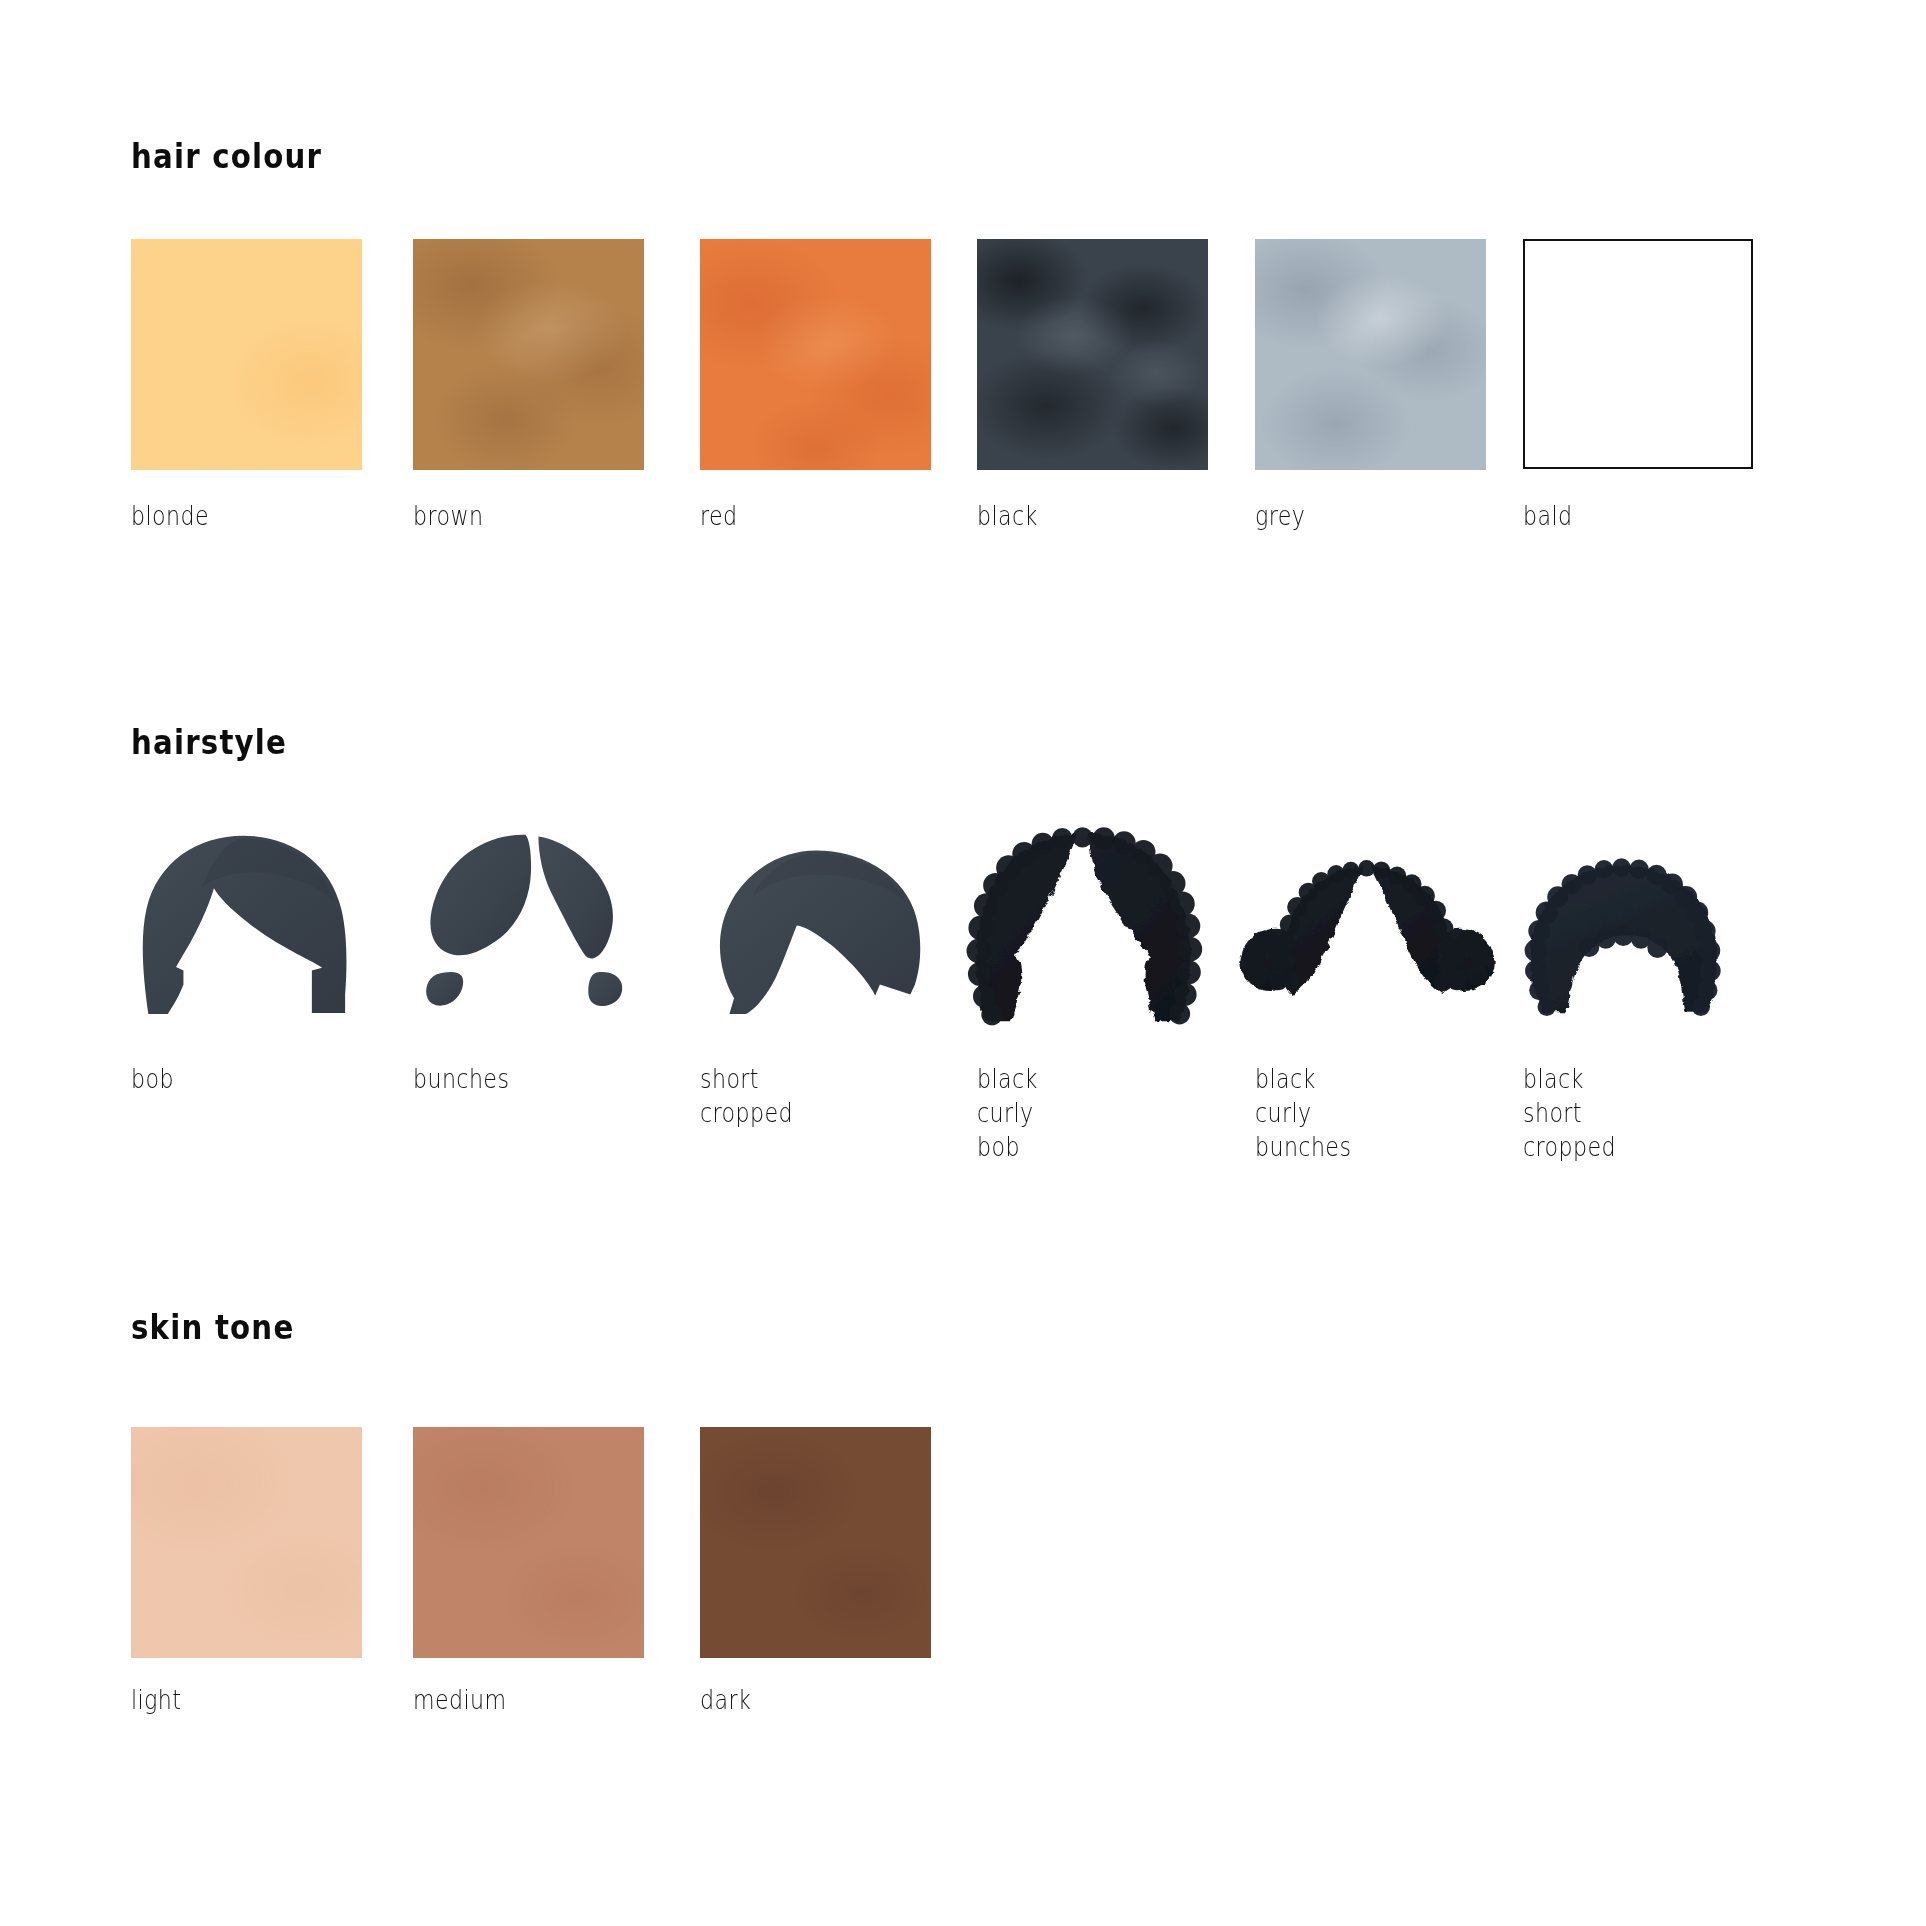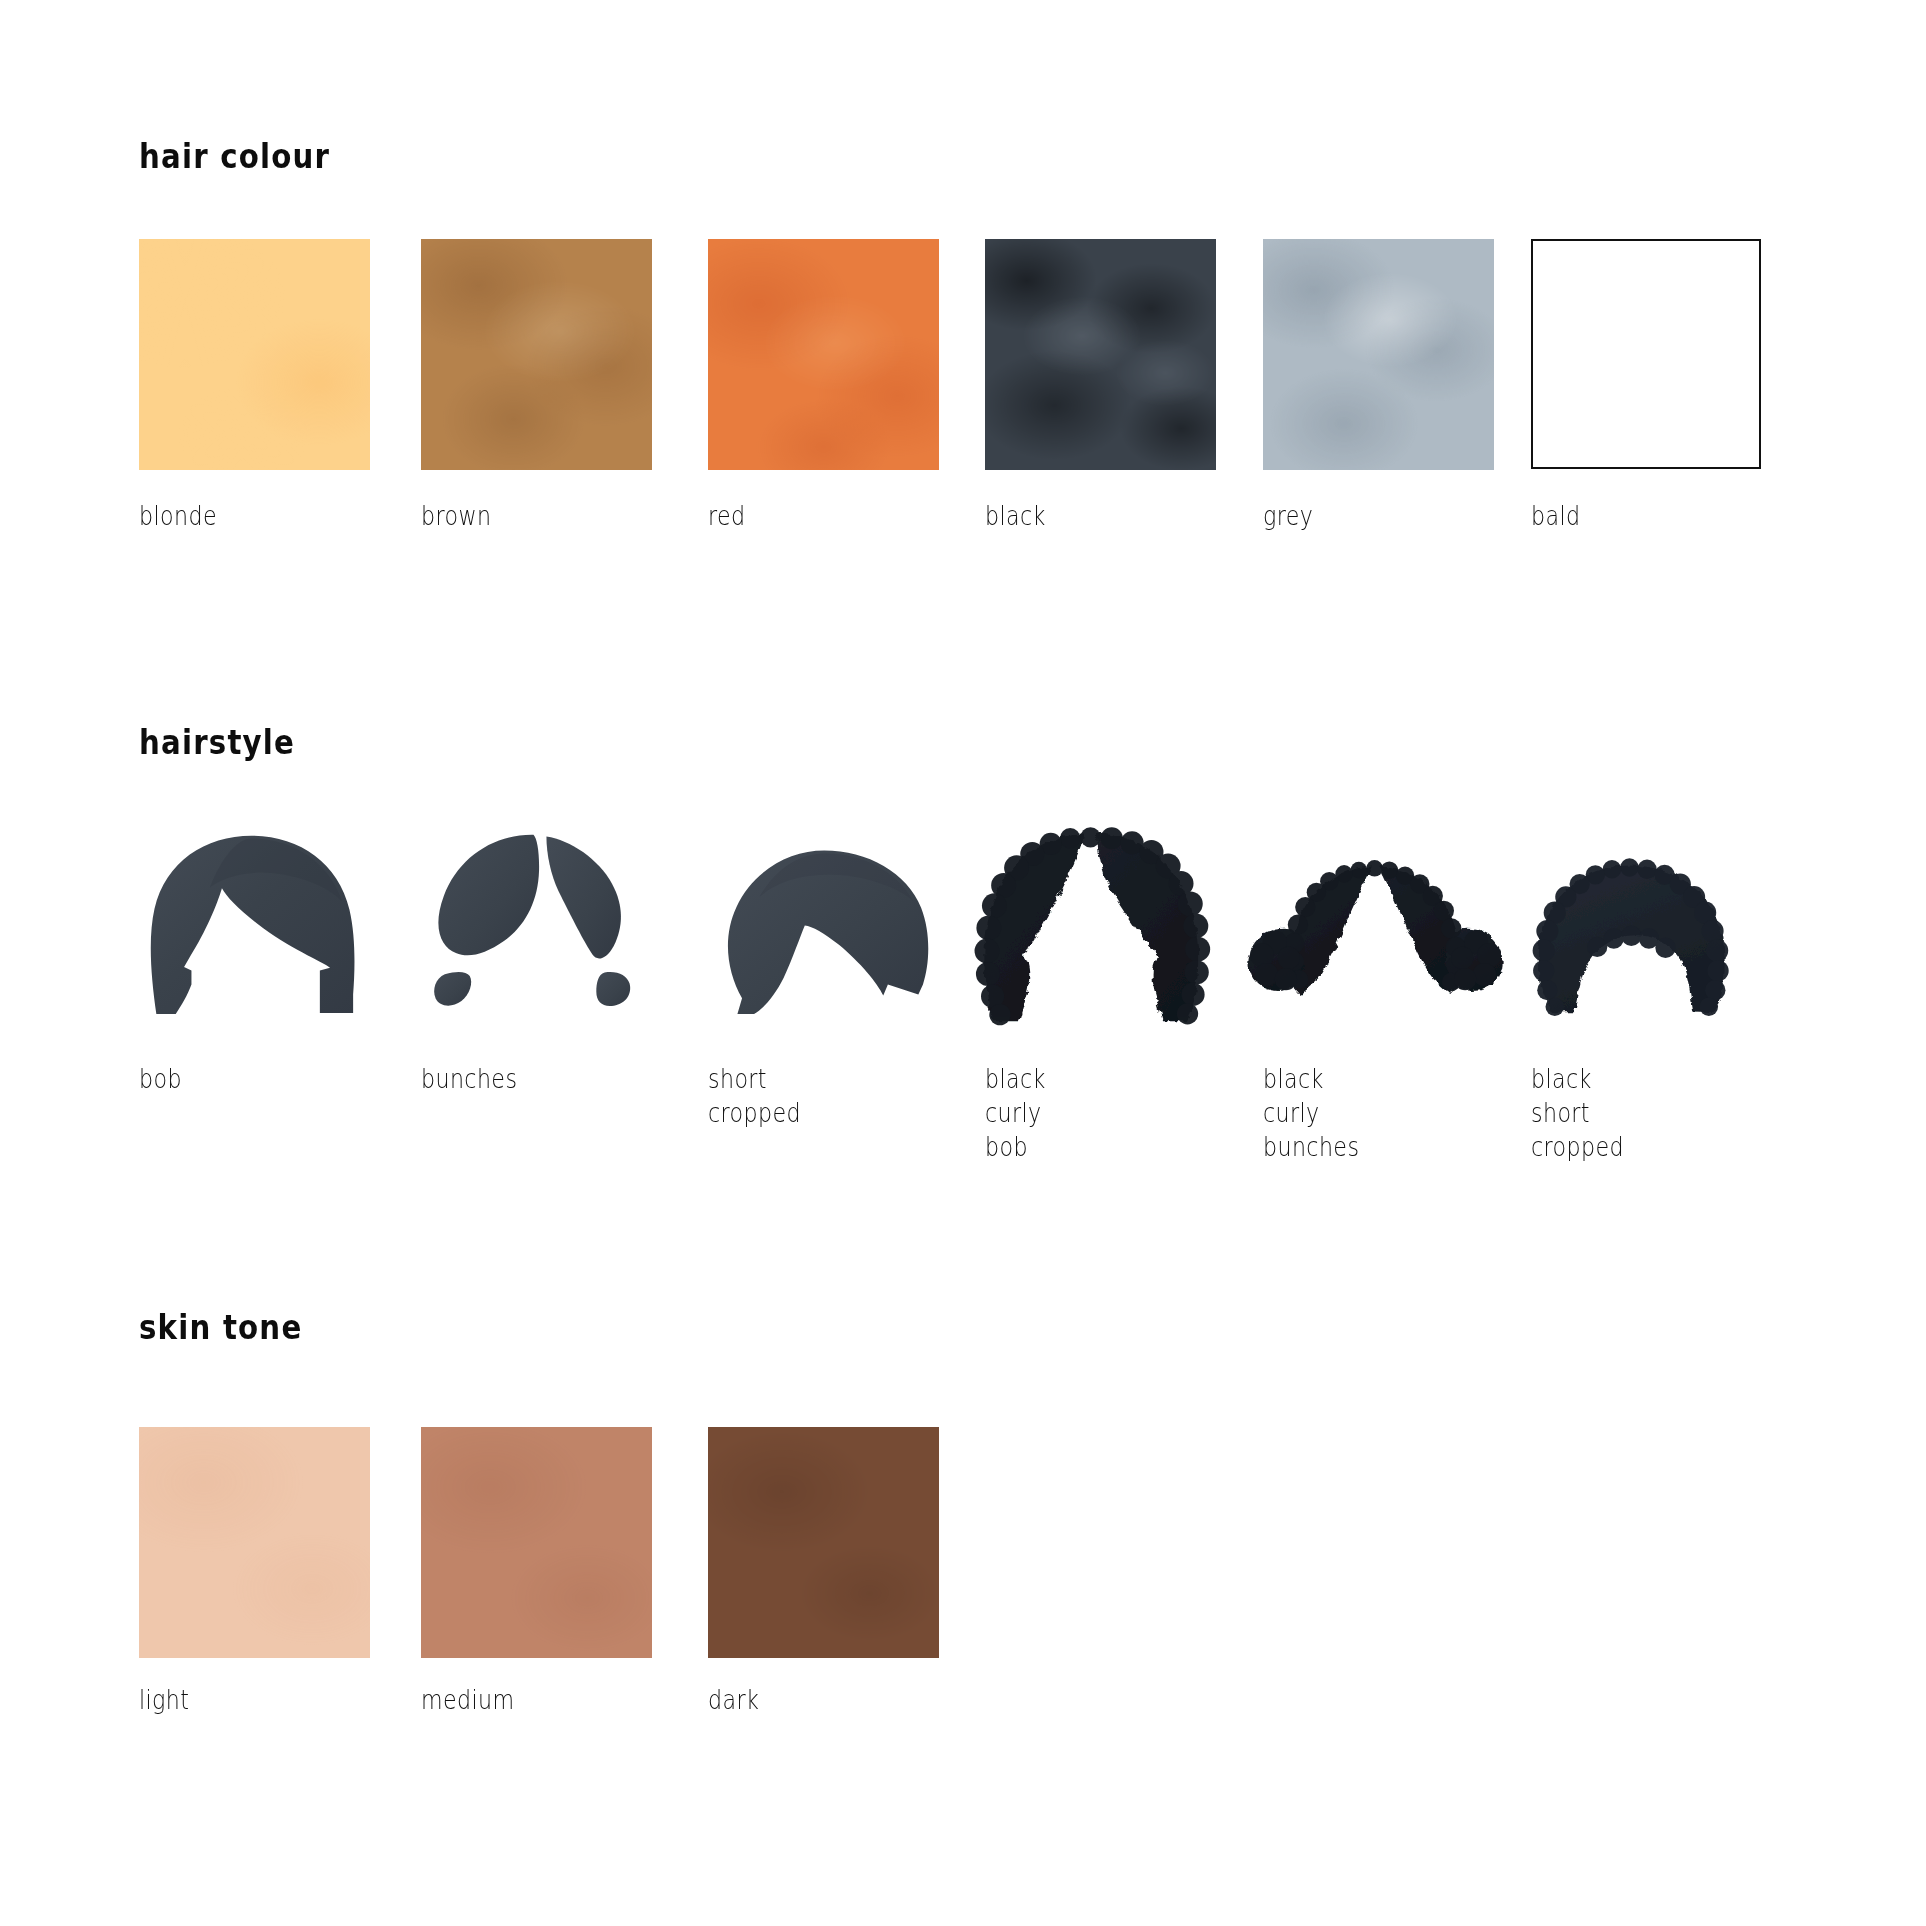--- a/index.html
+++ b/index.html
@@ -3,21 +3,21 @@
 <meta charset="utf-8">
 <style>
   html,body{margin:0;padding:0;}
   body{
     width:1926px;height:1926px;
     background:#ffffff;
     font-family:"DejaVu Sans","Liberation Sans",sans-serif;
     overflow:hidden;
     position:relative;
   }
-  .page{position:absolute;left:16px;top:0;width:1602px;height:1926px;}
+  .page{position:absolute;left:8px;top:0;width:1602px;height:1926px;}
 
   
   .section-heading{
     position:absolute;
     font-family:"DejaVu Sans","Liberation Sans",sans-serif;
     font-weight:700;
     font-size:34px;
     letter-spacing:1.4px;
     color:#0d0d0d;
     white-space:nowrap;

